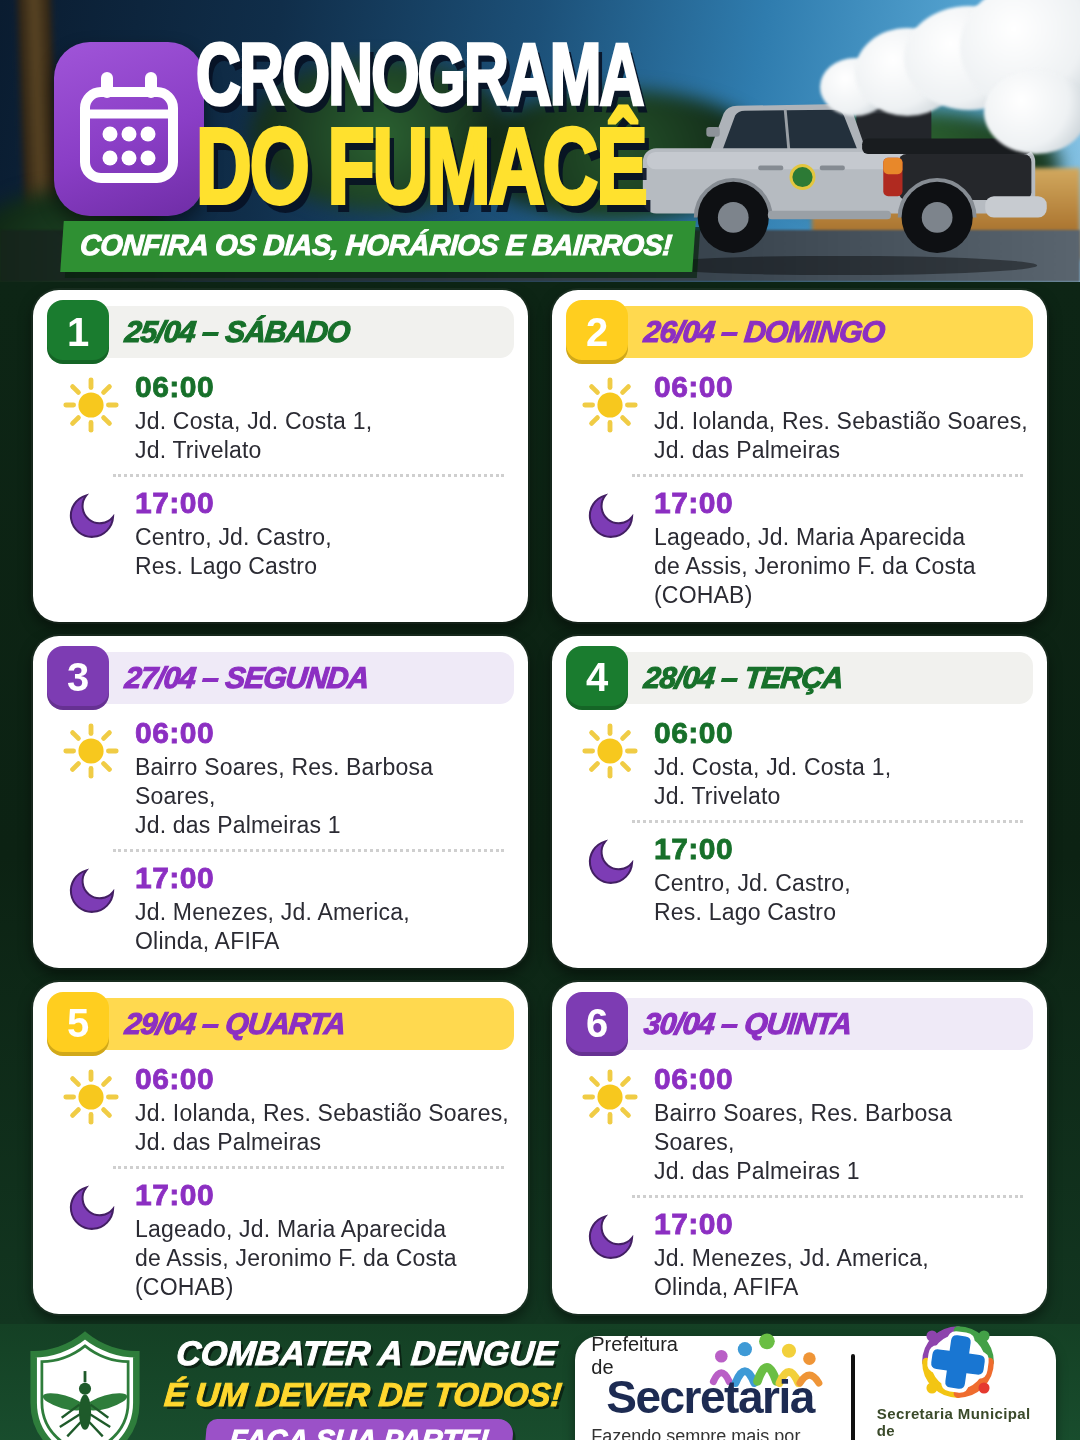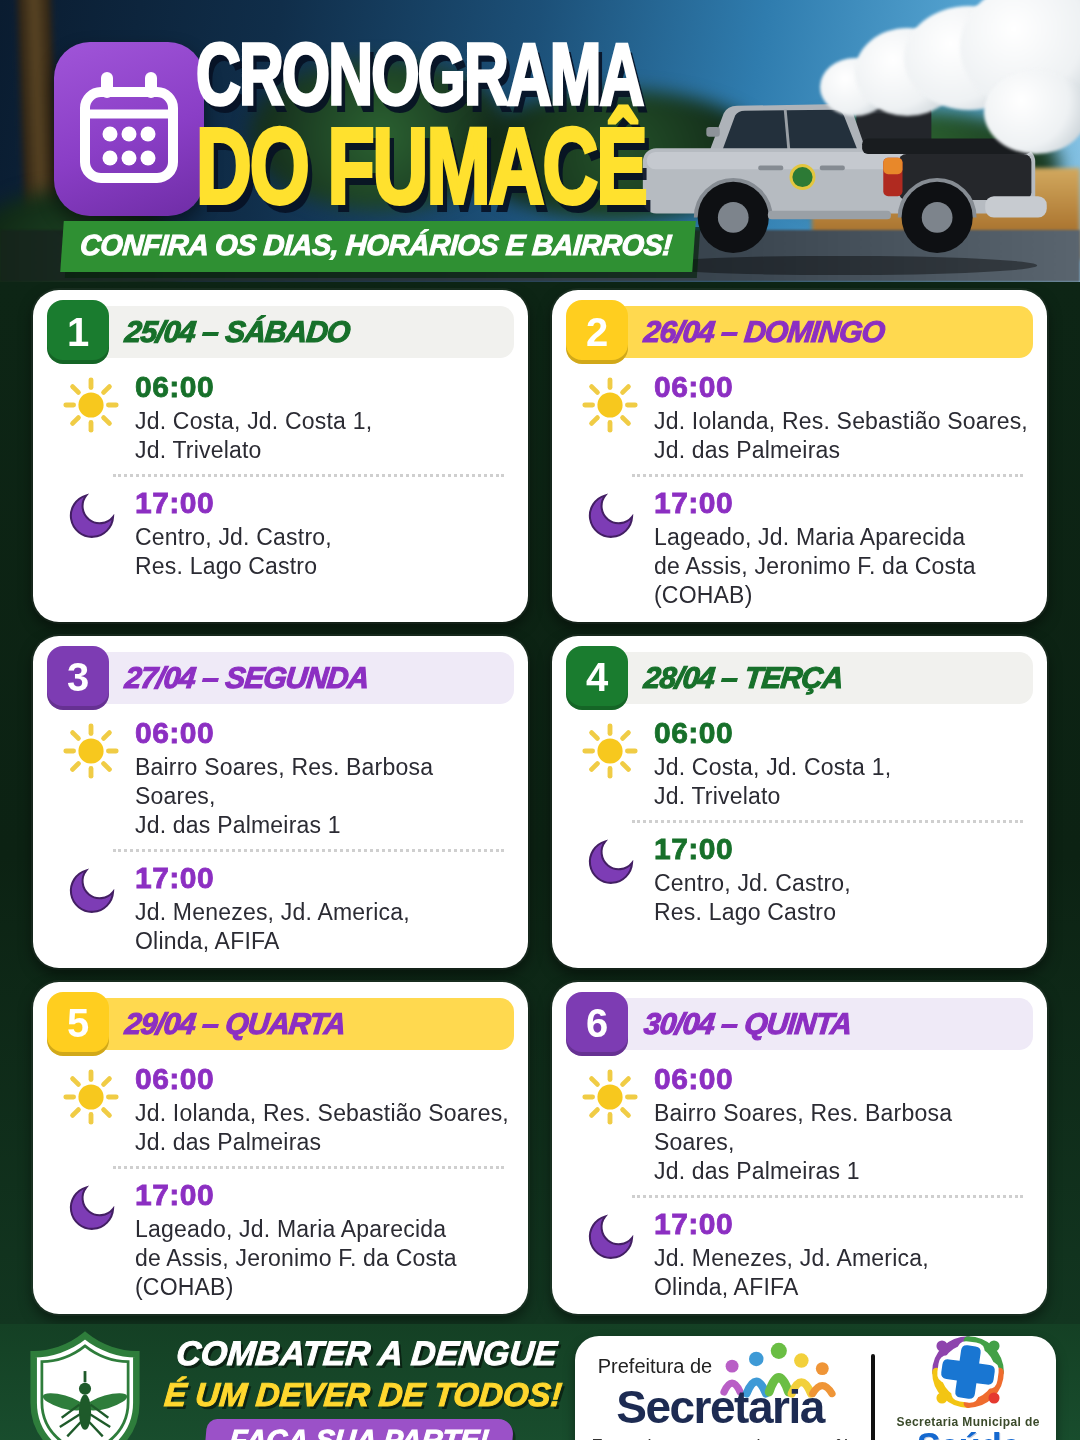--- a/index.html
+++ b/index.html
@@ -108,21 +108,21 @@
                width:548px; height:128px; display:flex; align-items:center;
                justify-content:center; gap:22px; padding:0 16px;
                box-shadow:0 6px 12px rgba(0,0,0,.4); }
   .pref { display:flex; flex-direction:column; align-items:center; }
   .pref-row1 { display:flex; align-items:center; gap:2px; margin-bottom:-16px; }
   .pref-pre { font-size:20px; color:#222; padding-bottom:10px; }
   .pref-name { font-size:46px; font-weight:bold; color:#1d2b52; letter-spacing:-1.5px; margin-top:-4px; }
   .pref-tag { font-size:18px; color:#333; margin-top:2px; }
   .logo-div { width:4px; height:92px; background:#101010; border-radius:2px; flex:0 0 auto; }
   .saude { display:flex; flex-direction:column; align-items:center; }
-  .saude-pre { font-size:12px; font-weight:bold; color:#3a4a2a; letter-spacing:.4px; margin-top:2px; }
+  .saude-pre { font-size:15px; font-weight:bold; color:#3a4a2a; letter-spacing:.4px; margin-top:2px; }
   .saude-name { font-size:36px; font-weight:bold; color:#1468cf; letter-spacing:-1px; margin-top:-3px;
                 text-shadow:1px 1px 0 rgba(20,60,140,.25); }
 </style>
 </head>
 <body>
 
 <div class="photo">
   <div class="pole"></div>
   <div class="blob" style="left:250px;top:60px;width:260px;height:150px;background:radial-gradient(circle,#2b6231,#16301d 75%);"></div>
   <div class="blob" style="left:470px;top:90px;width:300px;height:130px;background:radial-gradient(circle,#24522a,#122a18 75%);"></div>

